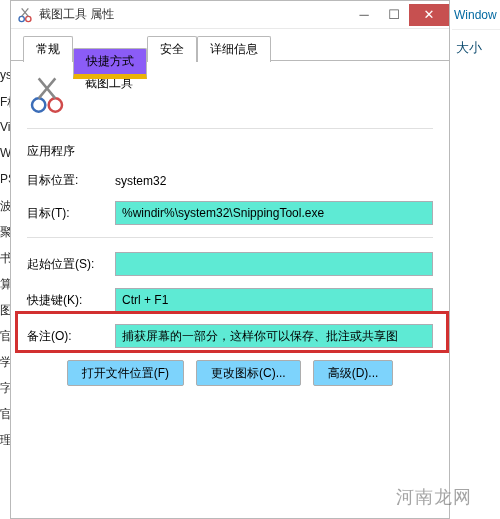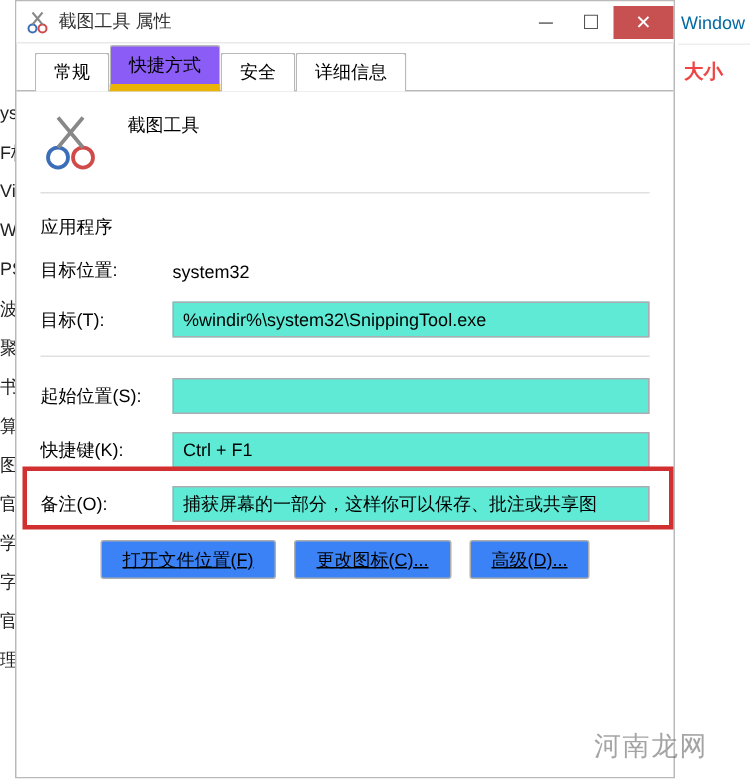--- a/index.html
+++ b/index.html
@@ -5,34 +5,34 @@
   * { box-sizing: border-box; font-family: "Microsoft YaHei", "Segoe UI", sans-serif; }
   body { margin: 0; width: 500px; height: 519px; background: #fff; overflow: hidden; position: relative; font-size: 12px; color: #000; }
 
   
   .left-strip { position: absolute; left: 0; top: 68px; width: 18px; display: flex; flex-direction: column; gap: 6px; color: #222; font-size: 12px; }
   .left-strip span { height: 20px; overflow: hidden; white-space: nowrap; }
 
   
   .right-col { position: absolute; right: 0; top: 0; width: 48px; }
   .right-col .head-win { height: 30px; line-height: 30px; border-bottom: 1px solid #eee; padding-left: 2px; color: #0369a1; font-size: 12px; }
-  .right-col .head-size { height: 35px; line-height: 35px; padding-left: 4px; color: #ef4444; font-size: 13px; font-weight: bold; }
+  .right-col .head-size { height: 35px; line-height: 35px; padding-left: 4px; color: #0c4a6e; font-size: 13px; }
 
   
   .props { position: absolute; left: 10px; top: 0; width: 440px; height: 519px; border: 1px solid #b9b9b9; background: #fff; }
   .titlebar { height: 28px; background: #fff; display: flex; align-items: center; border-bottom: 1px solid #e9e9e9; }
   .title-icon { width: 28px; display: flex; align-items: center; justify-content: center; }
   .title-icon svg { width: 16px; height: 16px; }
   .title-text { flex: 1; font-size: 12px; color: #333; }
   .win-btns { display: flex; }
   .win-btn { width: 30px; height: 22px; display: flex; align-items: center; justify-content: center; font-size: 13px; color: #555; font-family: sans-serif; }
   .win-btn.close { background: #c75050; color: #fff; width: 40px; }
 
   
-  .tabs { display: flex; height: 26px; align-items: flex-end; padding-left: 12px; border-bottom: 1px solid #b9b9b9; margin-top: 6px; }
+  .tabs { display: flex; height: 26px; align-items: center; padding-left: 12px; border-bottom: 1px solid #b9b9b9; margin-top: 6px; }
   .tab { padding: 4px 12px; border: 1px solid #b9b9b9; border-bottom: none; margin-right: 0; background: #fff; font-size: 12px; position: relative; top: 1px; border-radius: 2px 2px 0 0; }
   .tab.inactive { background: #fff; }
   .tab.active { background: #8b5cf6; border-bottom: 5px solid #eab308; z-index: 1; margin-top: 29px; }
 
   
   .body { padding: 14px 16px 10px 16px; }
   .app-header { display: flex; align-items: flex-start; gap: 18px; margin-bottom: 10px; }
   .app-icon svg { width: 40px; height: 40px; }
   .app-name { font-size: 12px; }
 
@@ -40,21 +40,21 @@
 
   .row { display: flex; align-items: center; margin-bottom: 12px; }
   .row .lbl { width: 88px; font-size: 12px; }
   .row .val { font-size: 12px; }
   .row .input { flex: 1; height: 24px; border: 1px solid #abadb3; padding: 2px 6px; font-size: 12px; background: #5eead4; }
   .row select.input { padding-right: 18px; }
 
   .highlight { position: absolute; left: 4px; width: 434px; height: 42px; border: 3px solid #d23030; pointer-events: none; }
 
   .btn-row { display: flex; gap: 12px; justify-content: center; margin-top: 6px; }
-  .btn { height: 26px; padding: 0 14px; border: 1px solid #adadad; background: #3b82f6; font-size: 12px; display: flex; align-items: center; border-radius: 2px; text-decoration: underline; }
+  .btn { height: 26px; padding: 0 14px; border: 1px solid #adadad; background: #7dd3fc; font-size: 12px; display: flex; align-items: center; border-radius: 2px; }
 
   .watermark { position: absolute; right: 28px; bottom: 10px; font-size: 18px; color: rgba(90,90,90,0.55); font-weight: 400; letter-spacing: 1px; }
 </style>
 </head>
 <body>
 
 <div class="left-strip">
   <span>yst</span>
   <span>F板</span>
   <span>Vin</span>

